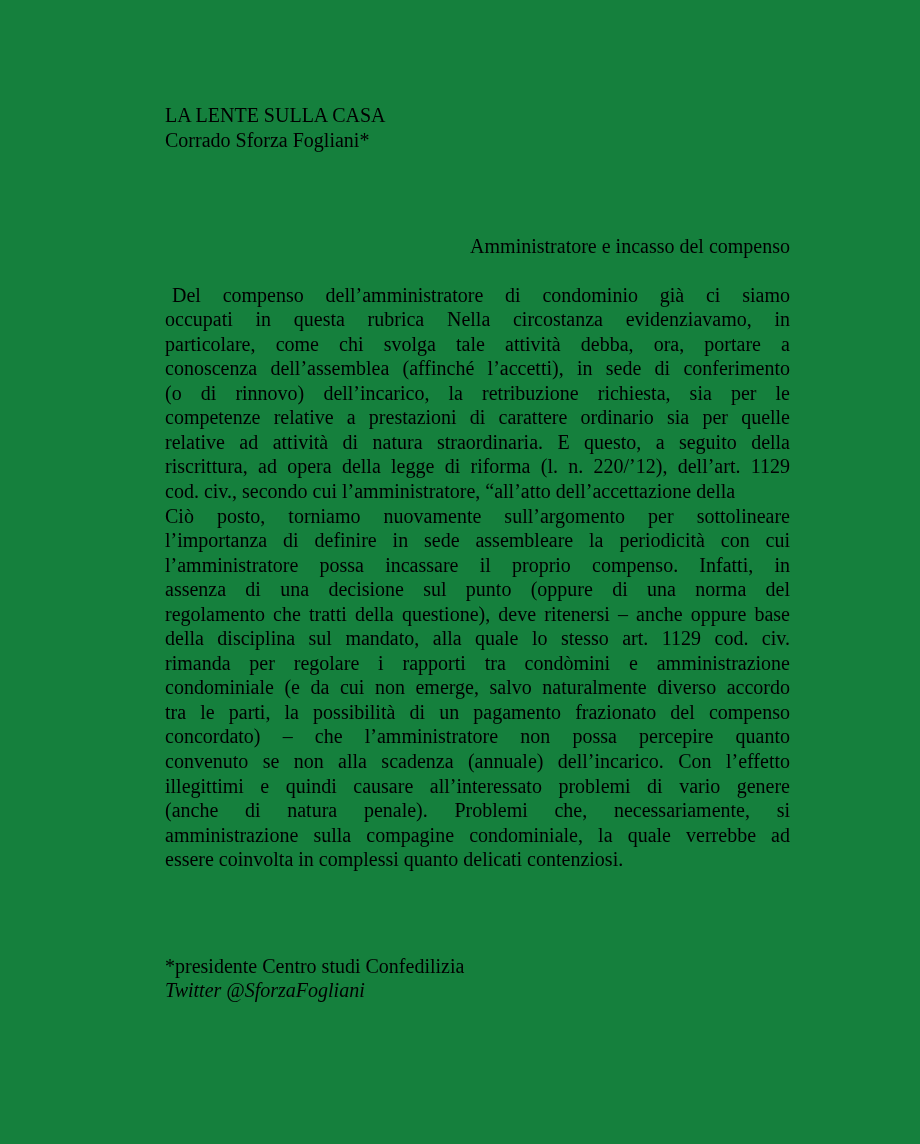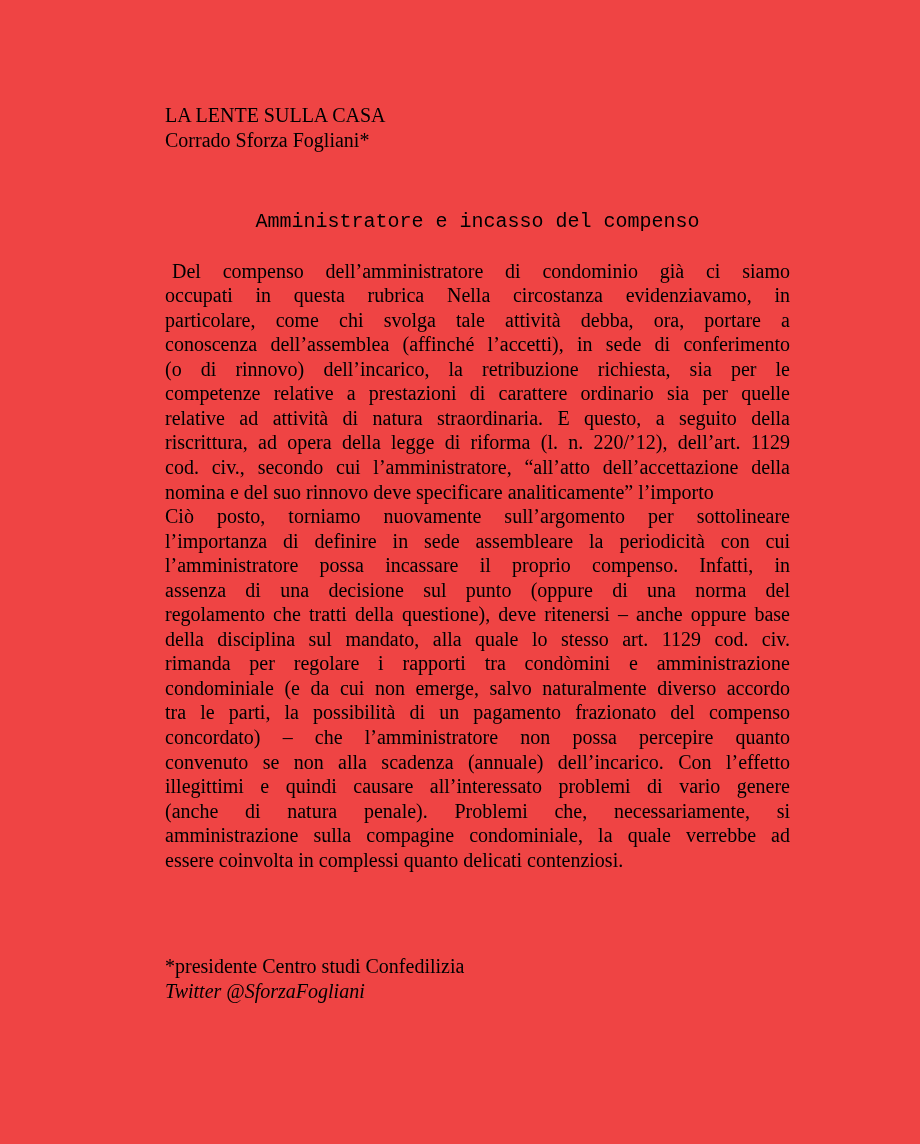--- a/index.html
+++ b/index.html
@@ -4,38 +4,37 @@
 <style>
   html, body {
     margin: 0;
     padding: 0;
     background: #ffffff;
   }
   .page {
     position: relative;
     width: 920px;
     height: 1144px;
-    background: #ef4444;
+    background: #15803d;
     font-family: "Liberation Serif", "DejaVu Serif", serif;
     font-size: 20px;
     line-height: 24.55px;
     color: #000000;
     box-sizing: border-box;
     padding: 103px 130px 0 165px;
     overflow: hidden;
   }
   .doc-title, .doc-author {
     text-align: left;
     white-space: nowrap;
   }
   .doc-subtitle {
-    margin-top: 58px;
-    text-align: center;
+    margin-top: 82px;
+    text-align: right;
     white-space: nowrap;
-    font-family: Liberation Mono, monospace;
   }
   .doc-body {
     margin-top: 24px;
     font-family: Liberation Serif, serif;
   }
   .para .line {
     text-align: justify;
     text-align-last: justify;
   }
   .para .line:last-child {
@@ -70,21 +69,20 @@
     <div class="para" data-name="paragraph-1">
         <div class="line" data-name="text-line">Del compenso dell’amministratore di condominio già ci siamo</div>
         <div class="line" data-name="text-line">occupati in questa rubrica Nella circostanza evidenziavamo, in</div>
         <div class="line" data-name="text-line">particolare, come chi svolga tale attività debba, ora, portare a</div>
         <div class="line" data-name="text-line">conoscenza dell’assemblea (affinché l’accetti), in sede di conferimento</div>
         <div class="line" data-name="text-line">(o di rinnovo) dell’incarico, la retribuzione richiesta, sia per le</div>
         <div class="line" data-name="text-line">competenze relative a prestazioni di carattere ordinario sia per quelle</div>
         <div class="line" data-name="text-line">relative ad attività di natura straordinaria. E questo, a seguito della</div>
         <div class="line" data-name="text-line">riscrittura, ad opera della legge di riforma (l. n. 220/’12), dell’art. 1129</div>
         <div class="line" data-name="text-line">cod. civ., secondo cui l’amministratore, “all’atto dell’accettazione della</div>
-        <div class="line" data-name="text-line">nomina e del suo rinnovo deve specificare analiticamente” l’importo</div>
       </div>
     <div class="para" data-name="paragraph-2">
         <div class="line" data-name="text-line">Ciò posto, torniamo nuovamente sull’argomento per sottolineare</div>
         <div class="line" data-name="text-line">l’importanza di definire in sede assembleare la periodicità con cui</div>
         <div class="line" data-name="text-line">l’amministratore possa incassare il proprio compenso. Infatti, in</div>
         <div class="line" data-name="text-line">assenza di una decisione sul punto (oppure di una norma del</div>
         <div class="line" data-name="text-line">regolamento che tratti della questione), deve ritenersi – anche oppure base</div>
         <div class="line" data-name="text-line">della disciplina sul mandato, alla quale lo stesso art. 1129 cod. civ.</div>
         <div class="line" data-name="text-line">rimanda per regolare i rapporti tra condòmini e amministrazione</div>
         <div class="line" data-name="text-line">condominiale (e da cui non emerge, salvo naturalmente diverso accordo</div>

